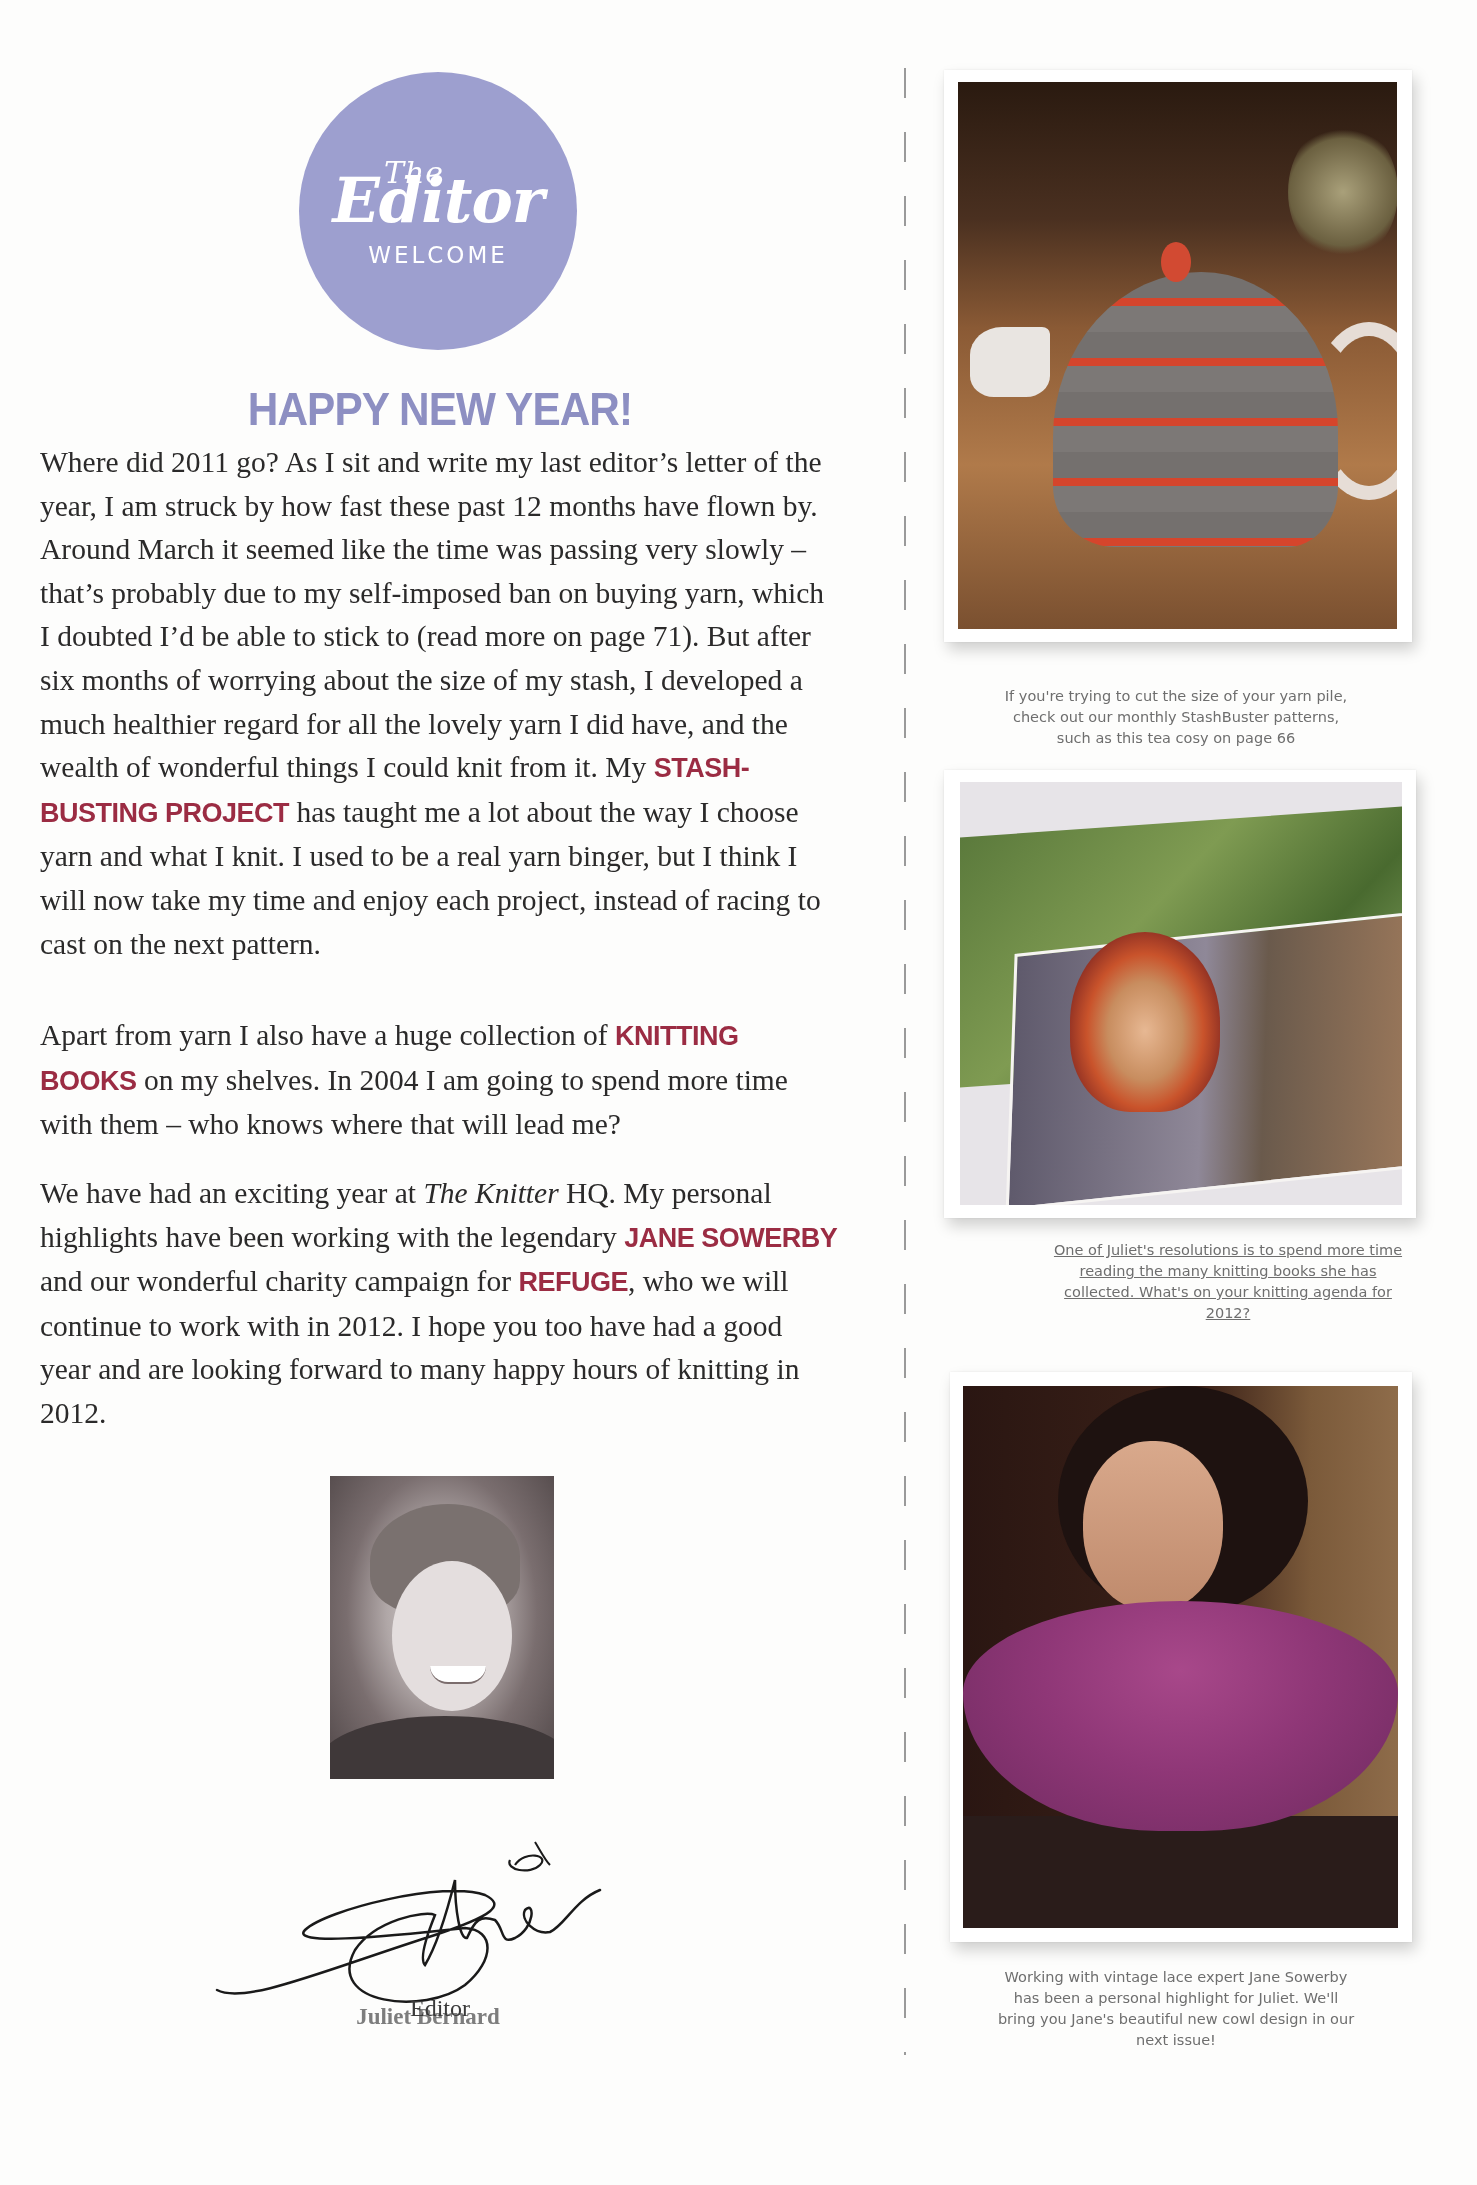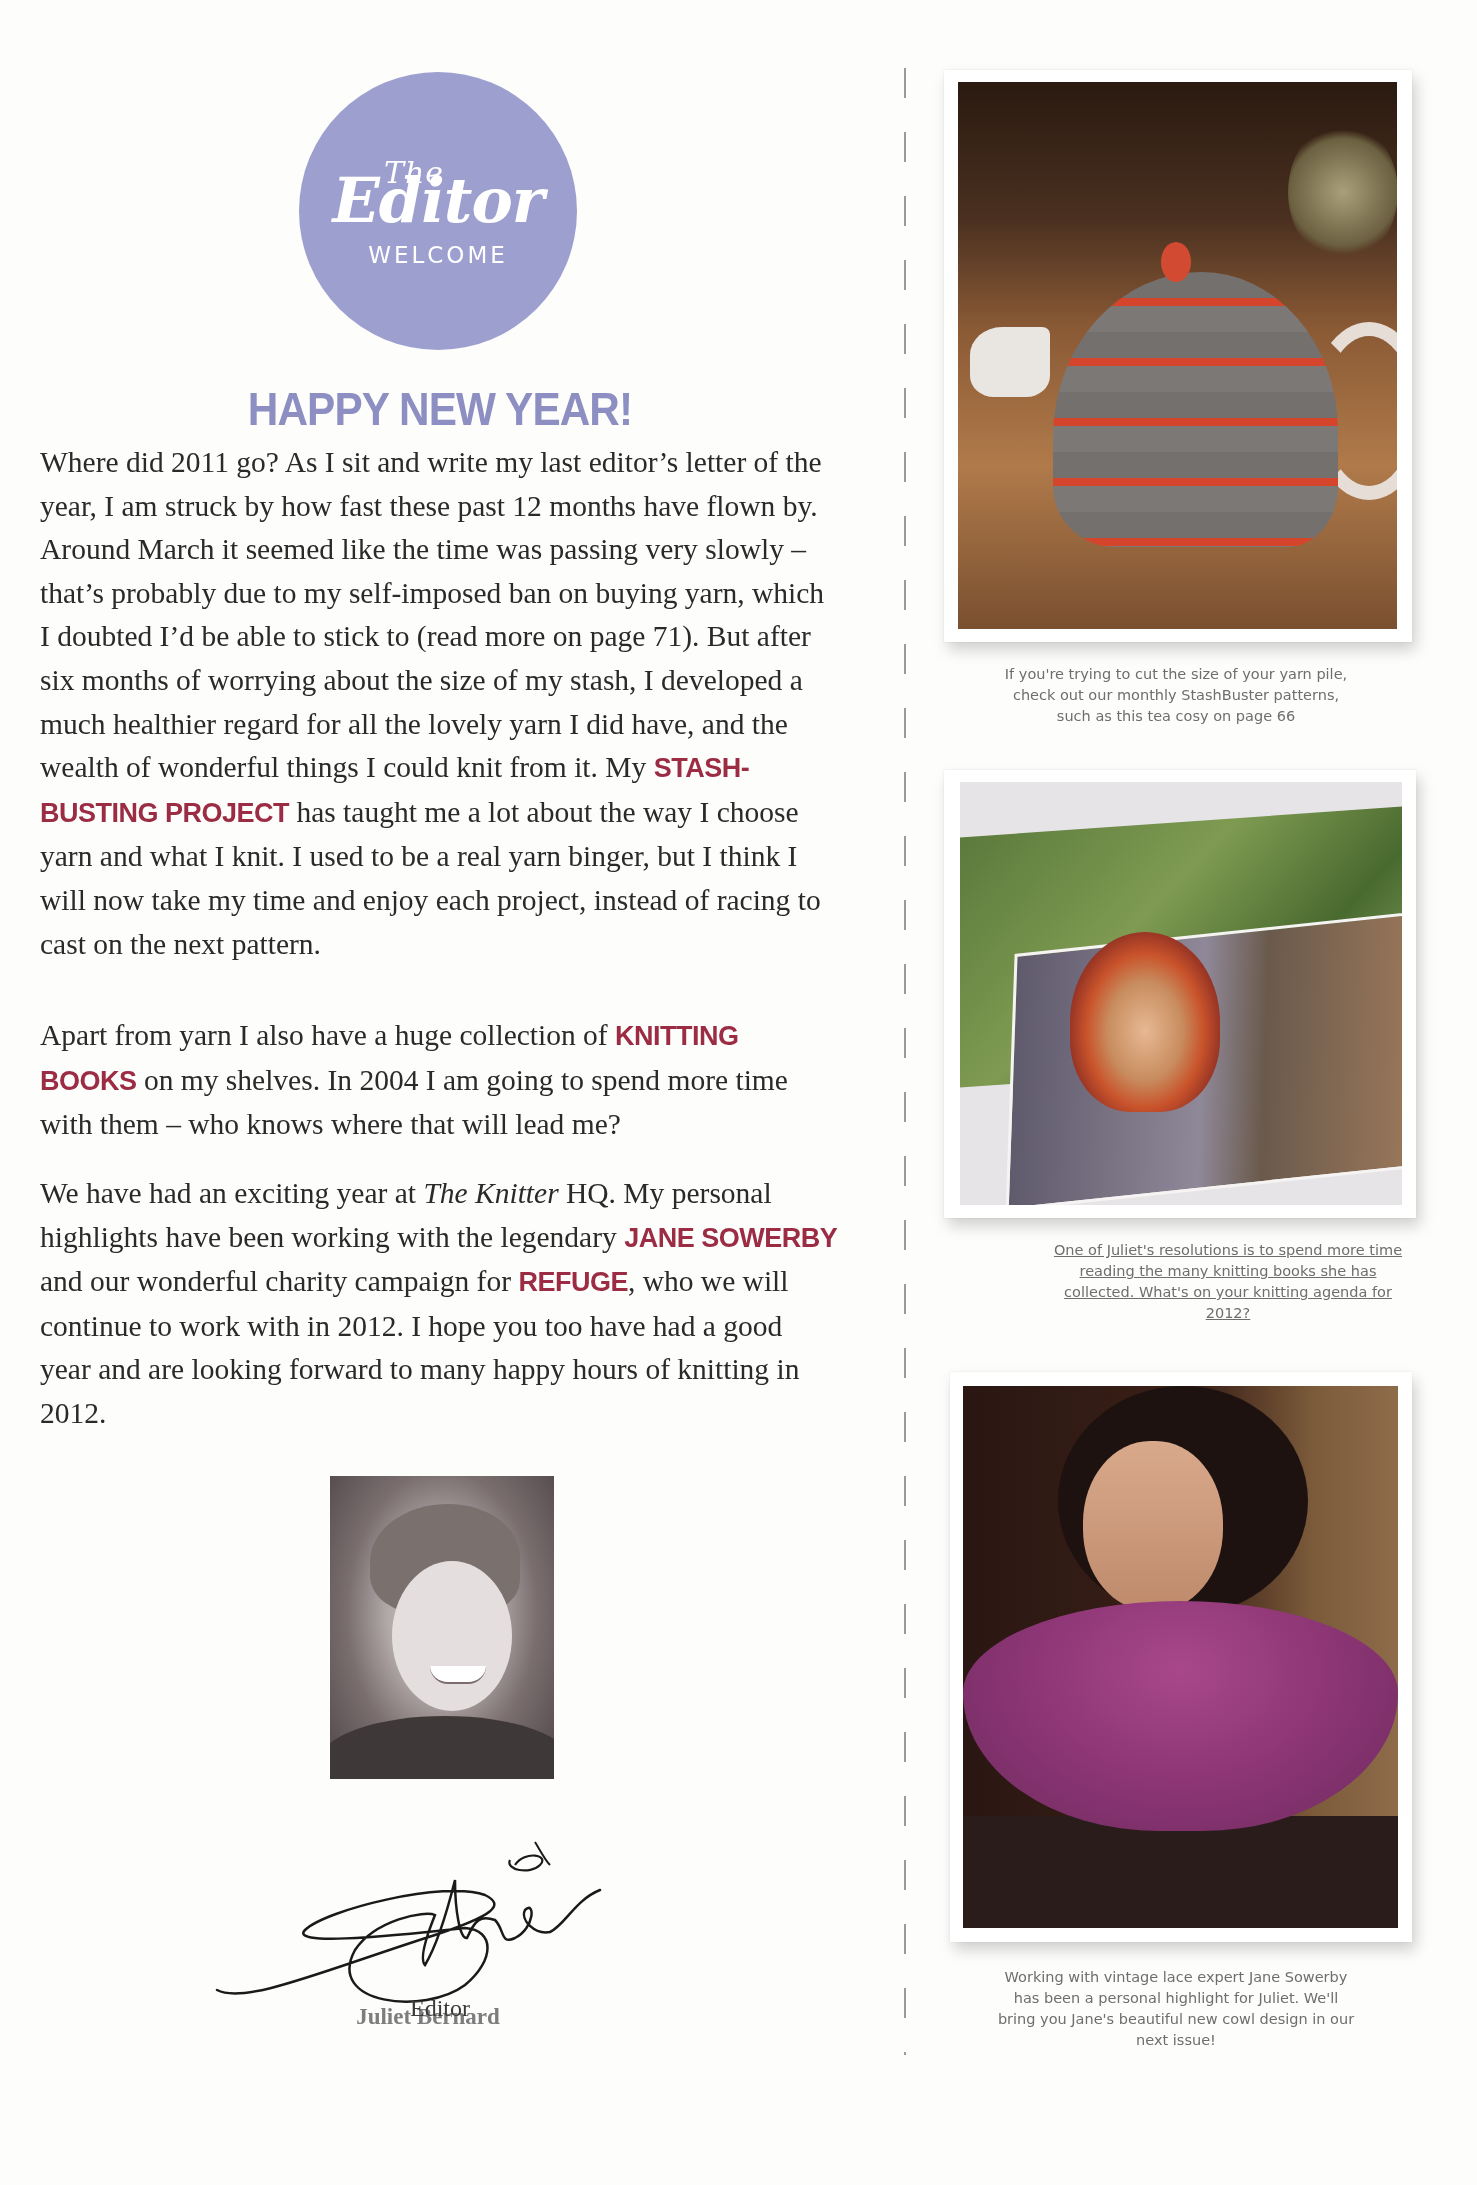--- a/index.html
+++ b/index.html
@@ -77,21 +77,21 @@
     background: repeating-linear-gradient(to bottom, #74706e 0 26px, #d5452c 26px 34px, #7c7876 34px 60px); }
   .cosy-knob { position:absolute; left:203px; top:160px; width:30px; height:40px; border-radius:50%; background:#d24a32; }
   .spout { position:absolute; left:12px; top:245px; width:80px; height:70px; border-radius:40% 10% 30% 30%; background:#e9e5e1; }
   .handle { position:absolute; left:352px; top:240px; width:90px; height:150px; border-radius:50%; border:14px solid #e6ddd6; border-left-color: transparent; }
   .flowers { position:absolute; left:330px; top:40px; width:110px; height:140px; border-radius:50%; background: radial-gradient(circle, #a9a07a 0%, #6b6040 60%, transparent 70%); }
 
   .caption {
     text-align: center; font-family: "DejaVu Sans", sans-serif; font-size: 14.5px;
     line-height: 21px; color: #6e6e6e; width: 360px;
   }
-  .cap1 { left: 996px; top: 664px; }
+  .cap1 { left: 996px; top: 686px; }
   .cap2 { left: 1048px; top: 1240px; text-decoration: underline; }
   .cap3 { left: 996px; top: 1967px; }
 
   .frame2 { left: 944px; top: 770px; width: 472px; height: 448px; }
   .photo2 { left: 16px; top: 12px; width: 442px; height: 423px; background: #e7e4e8; }
   .book-back { position:absolute; left:0px; top:40px; width:442px; height:250px; transform: skewY(-4deg);
     background: linear-gradient(135deg, #5b7a3c 0%, #7f9b52 40%, #496a2f 70%, #8aa866 100%); }
   .book-front { position:absolute; left:50px; top:150px; width:420px; height:250px; transform: skewY(-8deg) rotate(2deg);
     background: linear-gradient(90deg, #5f5a6c 0%, #8f8898 45%, #6a5a4c 60%, #a07b5c 100%); border:3px solid #f6f4f2; }
   .girl { position:absolute; left:110px; top:150px; width:150px; height:180px; border-radius:50% 50% 40% 40%;

